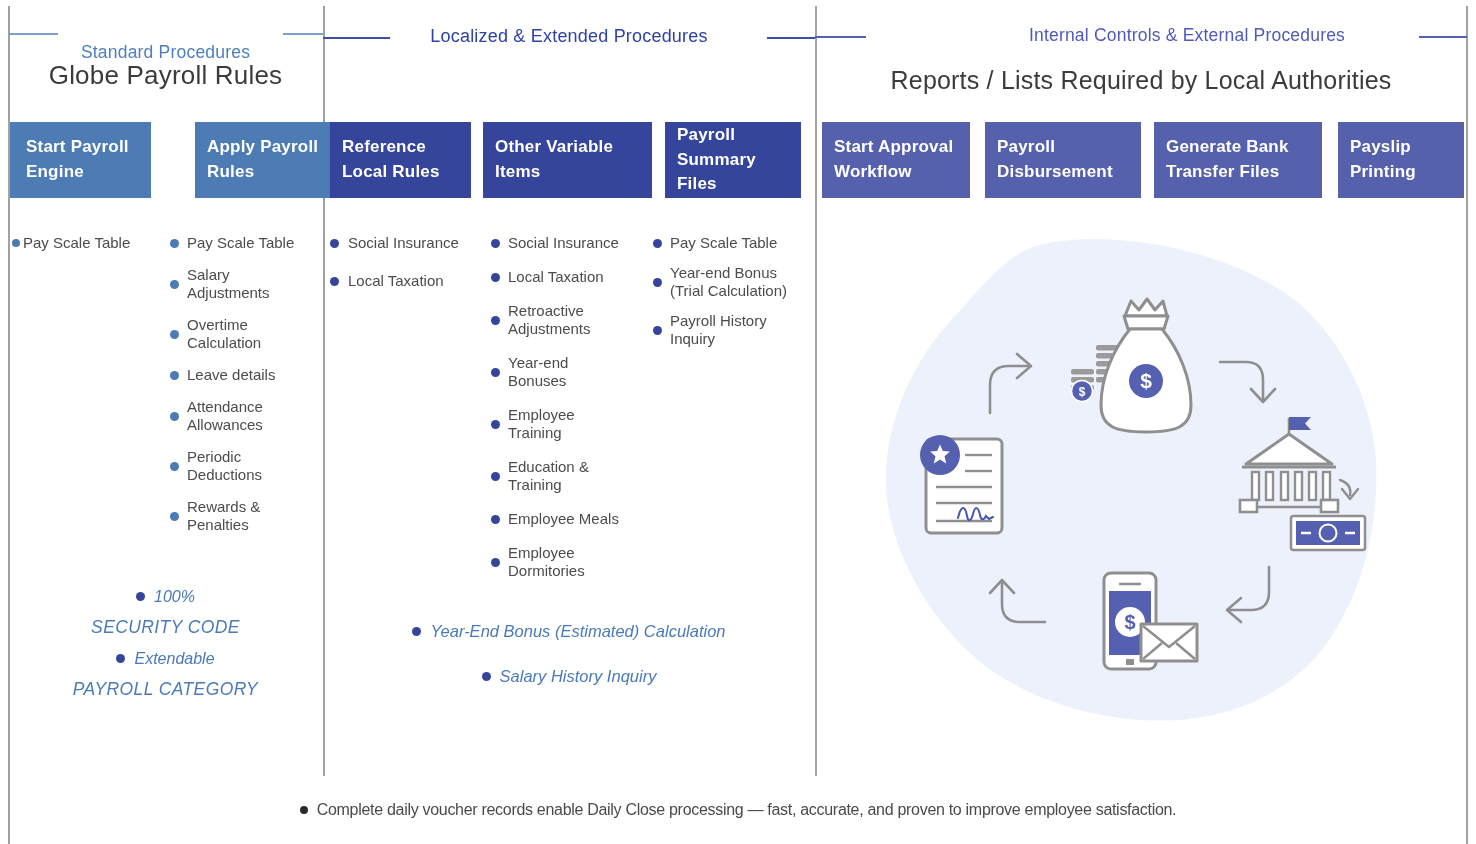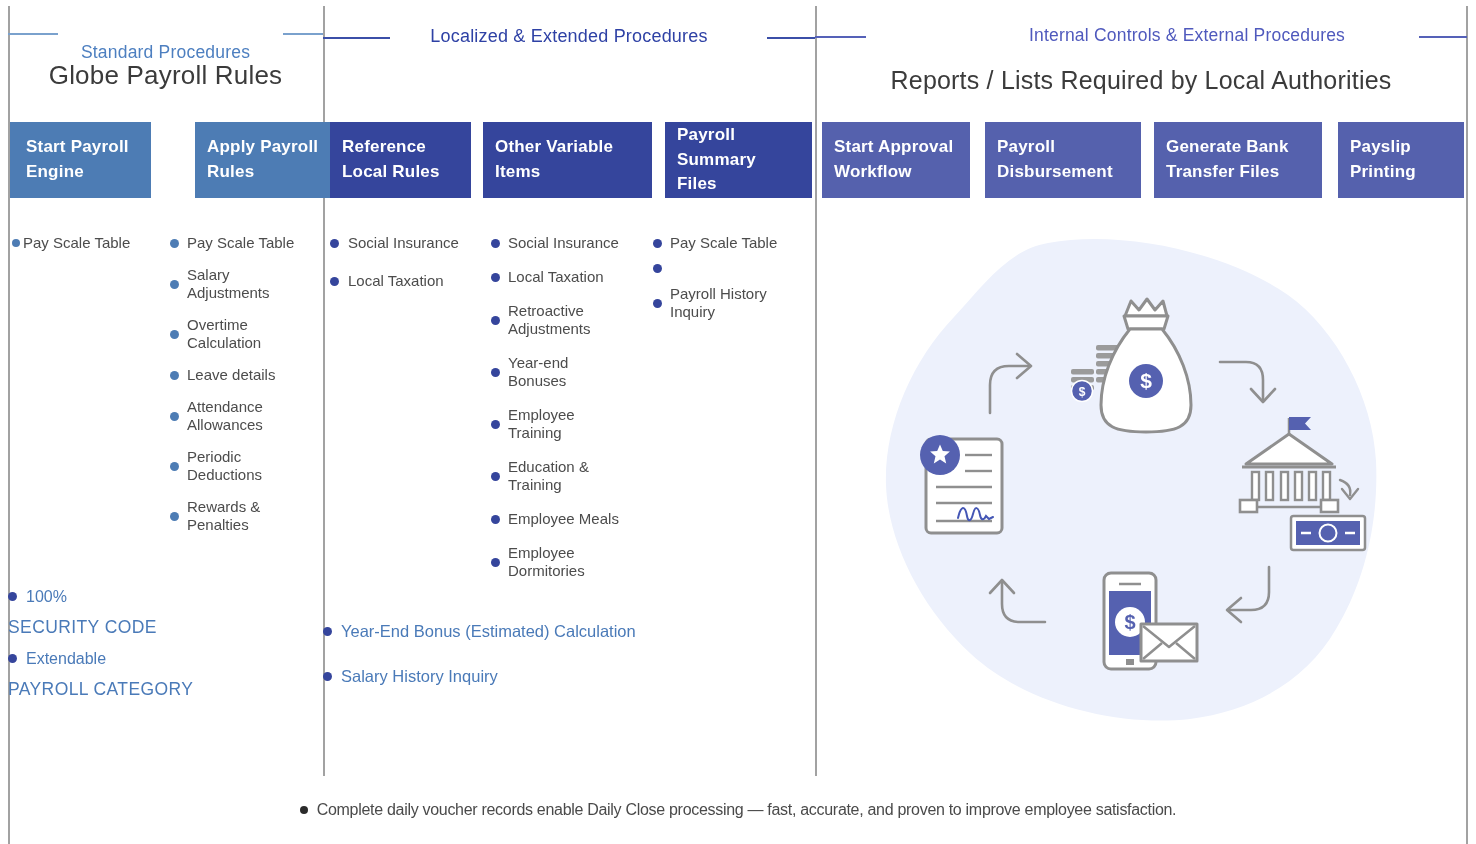--- a/index.html
+++ b/index.html
@@ -29,21 +29,21 @@
   .dot.blue{background:#4d7cb4;}
   .dot.navy{background:#35459c;}
   ul.blist .txt{font-size:15px;line-height:18px;color:#4c4c4c;}
   ul.c1 li{margin-bottom:14px;}            ul.c1 .dot{width:8px;height:8px;margin-right:3px;}
   ul.c2 li{margin-bottom:14px;}            ul.c2 .dot{margin-right:8px;} ul.c2 .txt{max-width:120px;}
   ul.c3 li{margin-bottom:20px;}            ul.c3 .dot{margin-right:9px;} ul.c3 .txt{max-width:130px;}
   ul.c4 li{margin-bottom:16px;}            ul.c4 .dot{margin-right:8px;} ul.c4 .txt{max-width:112px;}
   ul.c5 li{margin-bottom:12px;}            ul.c5 .dot{margin-right:8px;} ul.c5 .txt{max-width:146px;}
   
   .foot{position:absolute;text-align:center;color:#4a7ab8;}
-  .foot .fline{display:flex;align-items:center;font-size:16px;}
+  .foot .fline{display:flex;align-items:center;justify-content:center;font-size:16px;font-style:italic;}
   .foot .fline .dot{margin-right:9px;}
   .foot .caps{font-size:17.5px;letter-spacing:.4px;}
   .foot1 .fline{height:31px;}
   .foot2 .fline{height:28px;margin-bottom:17px;font-size:16.5px;}
   
   .bottom-note{
     position:absolute;left:0;right:0;top:801px;text-align:center;
     font-size:16px;letter-spacing:-0.3px;color:#4a4a4a;
   }
   .bottom-note .bn-dot{
@@ -73,21 +73,21 @@
   <div class="sec-label" style="left:323px;width:492px;top:26px;color:#2e41a5;font-size:18px;">Localized &amp; Extended Procedures</div>
   <div class="sec-label" style="left:815px;width:744px;top:25px;color:#4f59bd;">Internal Controls &amp; External Procedures</div>
 
   <div class="sec-title" style="left:8px;width:315px;top:60px;">Globe Payroll Rules</div>
   <div class="sec-title" style="left:815px;width:652px;top:66px;font-size:25px;">Reports / Lists Required by Local Authorities</div>
 
   <div class="hbox light" style="left:10px;width:141px;padding-left:16px;">Start Payroll Engine</div>
   <div class="hbox light" style="left:195px;width:152px;">Apply Payroll Rules</div>
   <div class="hbox dark" style="left:330px;width:141px;">Reference Local Rules</div>
   <div class="hbox dark" style="left:483px;width:169px;">Other Variable Items</div>
-  <div class="hbox dark" style="left:665px;width:147px;">Payroll Summary Files</div>
+  <div class="hbox dark" style="left:665px;width:136px;">Payroll Summary Files</div>
   <div class="hbox purple" style="left:822px;width:148px;">Start Approval Workflow</div>
   <div class="hbox purple" style="left:985px;width:156px;">Payroll Disbursement</div>
   <div class="hbox purple" style="left:1154px;width:168px;">Generate Bank Transfer Files</div>
   <div class="hbox purple" style="left:1338px;width:126px;">Payslip Printing</div>
 
   <ul class="blist c1" style="left:12px;top:234px;width:150px;">
     <li>
         <span class="dot blue"></span>
         <span class="txt">Pay Scale Table</span>
       </li>
@@ -170,20 +170,21 @@
       </li>
   </ul>
 
   <ul class="blist c5" style="left:653px;top:234px;width:158px;">
     <li>
         <span class="dot navy"></span>
         <span class="txt">Pay Scale Table</span>
       </li>
     <li>
         <span class="dot navy"></span>
+        <span class="txt">Year-end Bonus (Trial Calculation)</span>
       </li>
     <li>
         <span class="dot navy"></span>
         <span class="txt">Payroll History Inquiry</span>
       </li>
   </ul>
 
   <div class="foot foot1" style="left:8px;width:315px;top:581px;">
     <div class="fline">
         <span class="dot navy"></span>

